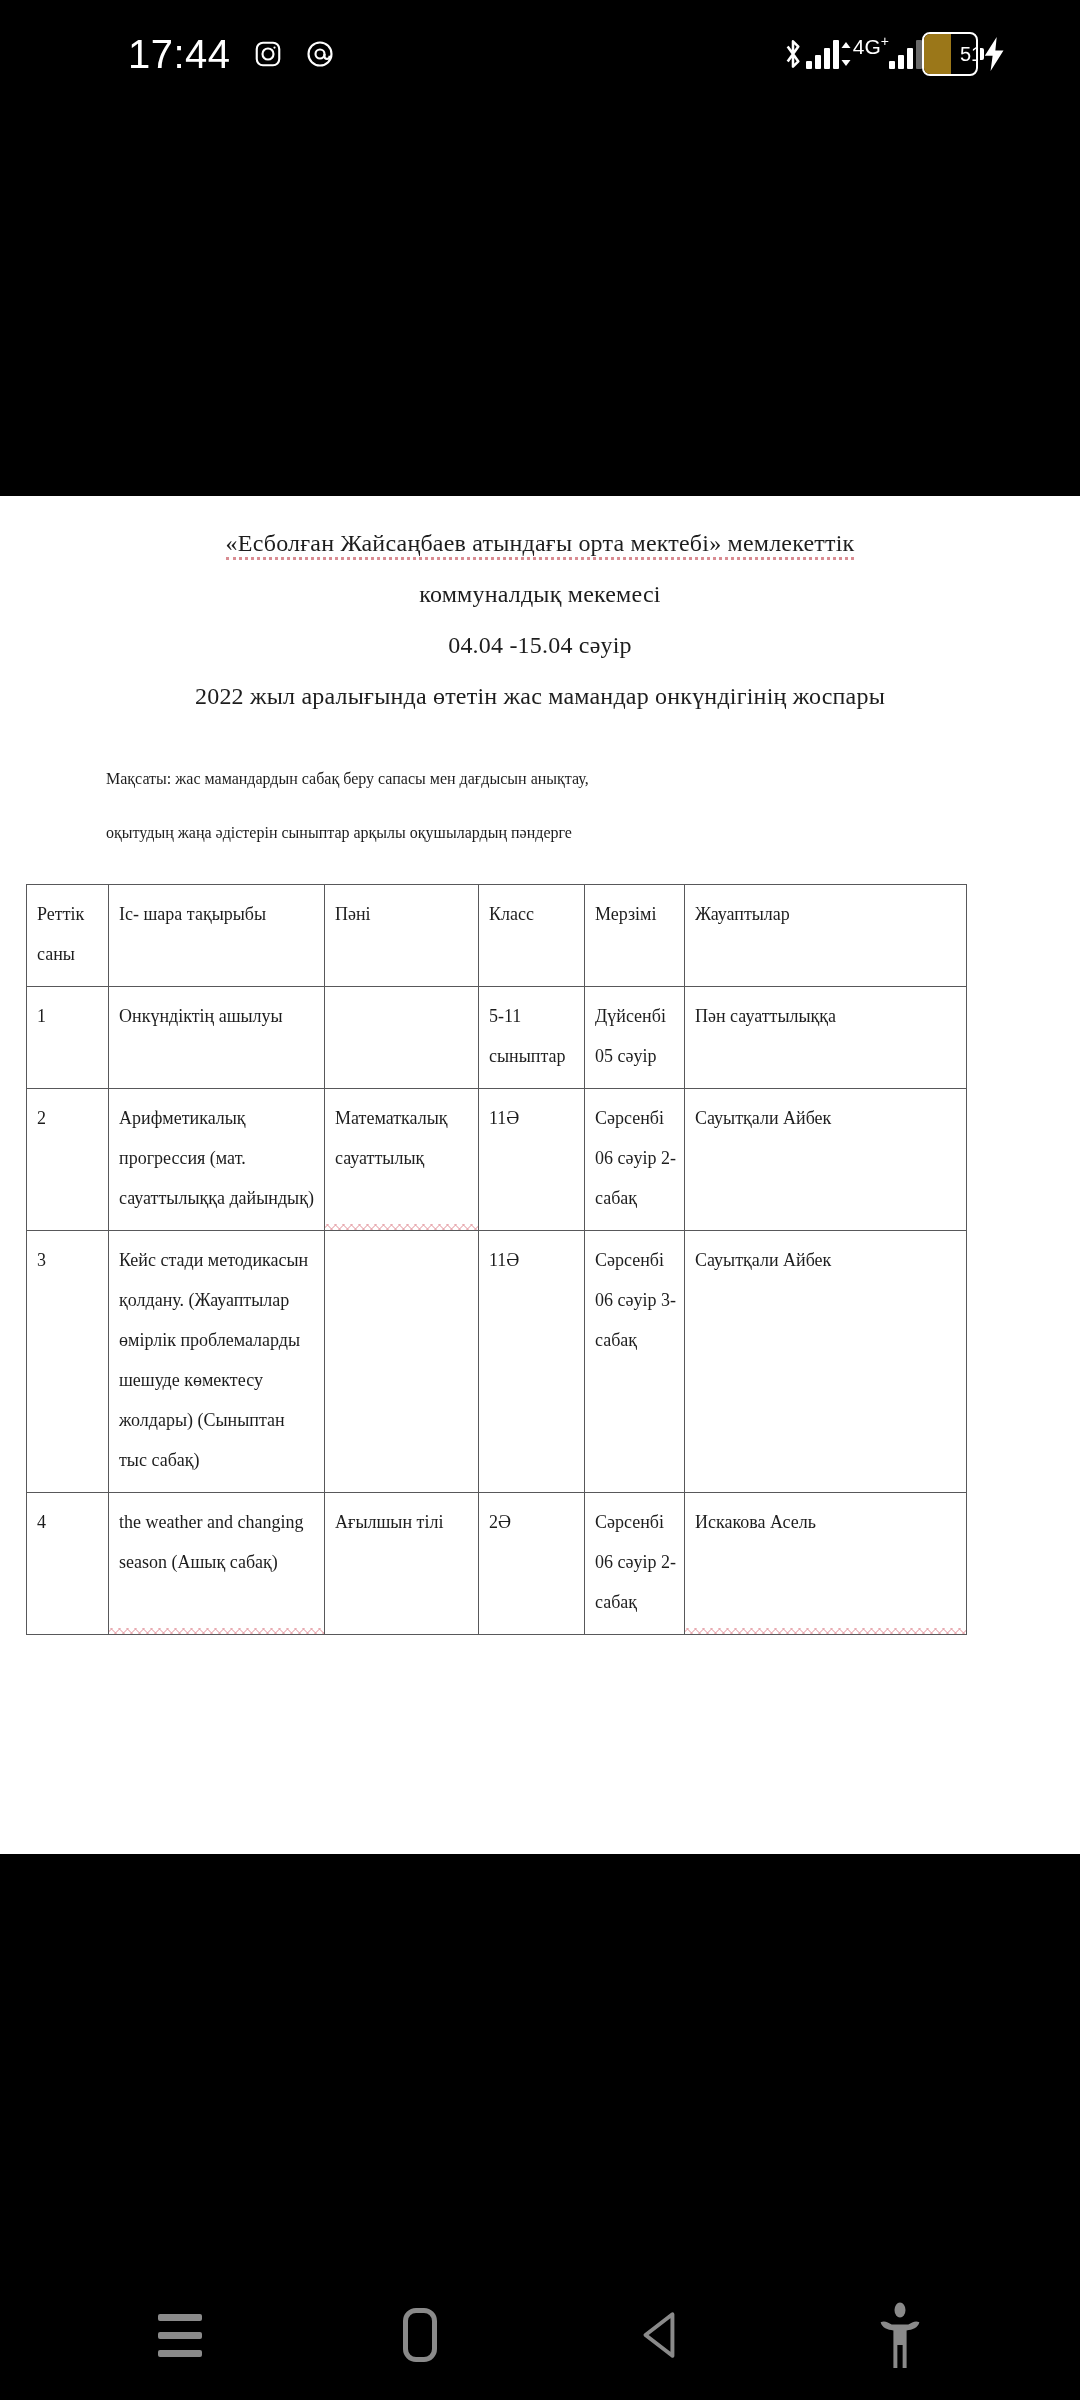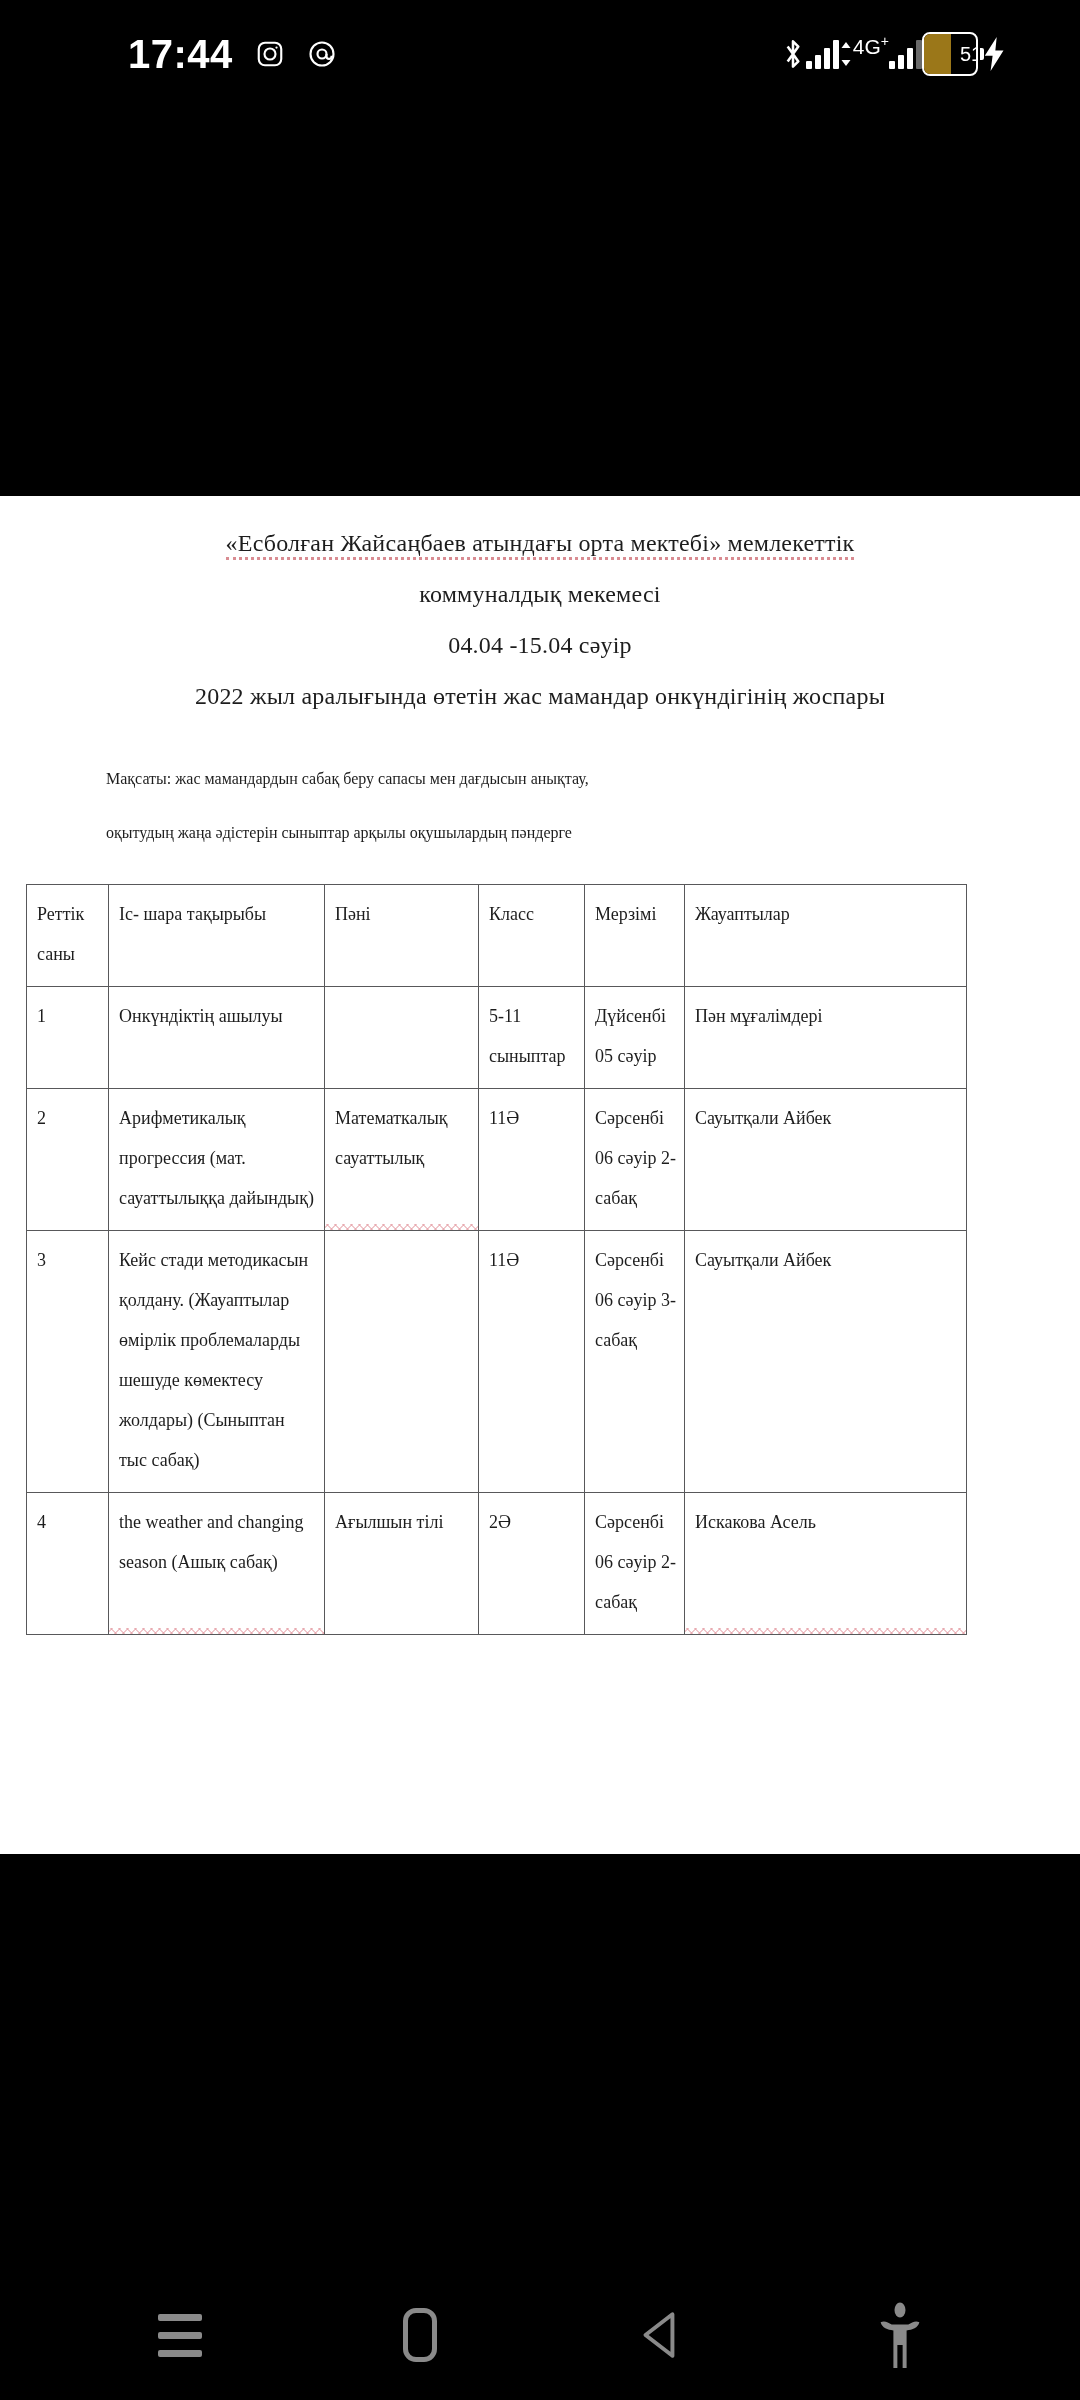--- a/index.html
+++ b/index.html
@@ -40,21 +40,20 @@
     align-items: center;
     gap: 22px;
     padding-left: 128px;
   }
   .clock {
     color: #ffffff;
     font-family: "Liberation Sans", sans-serif;
     font-size: 40px;
     letter-spacing: 0.5px;
     line-height: 1;
-    font-weight: bold;
   }
   .sb-icon {
     display: inline-flex;
     align-items: center;
     justify-content: center;
     color: #ffffff;
   }
   .status-right {
     display: flex;
     align-items: center;
@@ -323,21 +322,21 @@
             <td>Мерзімі</td>
             <td>Жауаптылар</td>
           </tr>
 
           <tr>
             <td>1</td>
             <td>Онкүндіктің ашылуы</td>
             <td></td>
             <td>5-11 сыныптар</td>
             <td>Дүйсенбі 05 сәуір</td>
-            <td>Пән мұғалімдері</td>
+            <td>Пән сауаттылыққа</td>
           </tr>
 
           <tr>
             <td>2</td>
             <td>Арифметикалық прогрессия (мат. сауаттылыққа дайындық)</td>
             <td class="sp">Математкалық сауаттылық</td>
             <td>11Ә</td>
             <td>Сәрсенбі 06 сәуір 2-сабақ</td>
             <td>Сауытқали Айбек</td>
           </tr>

